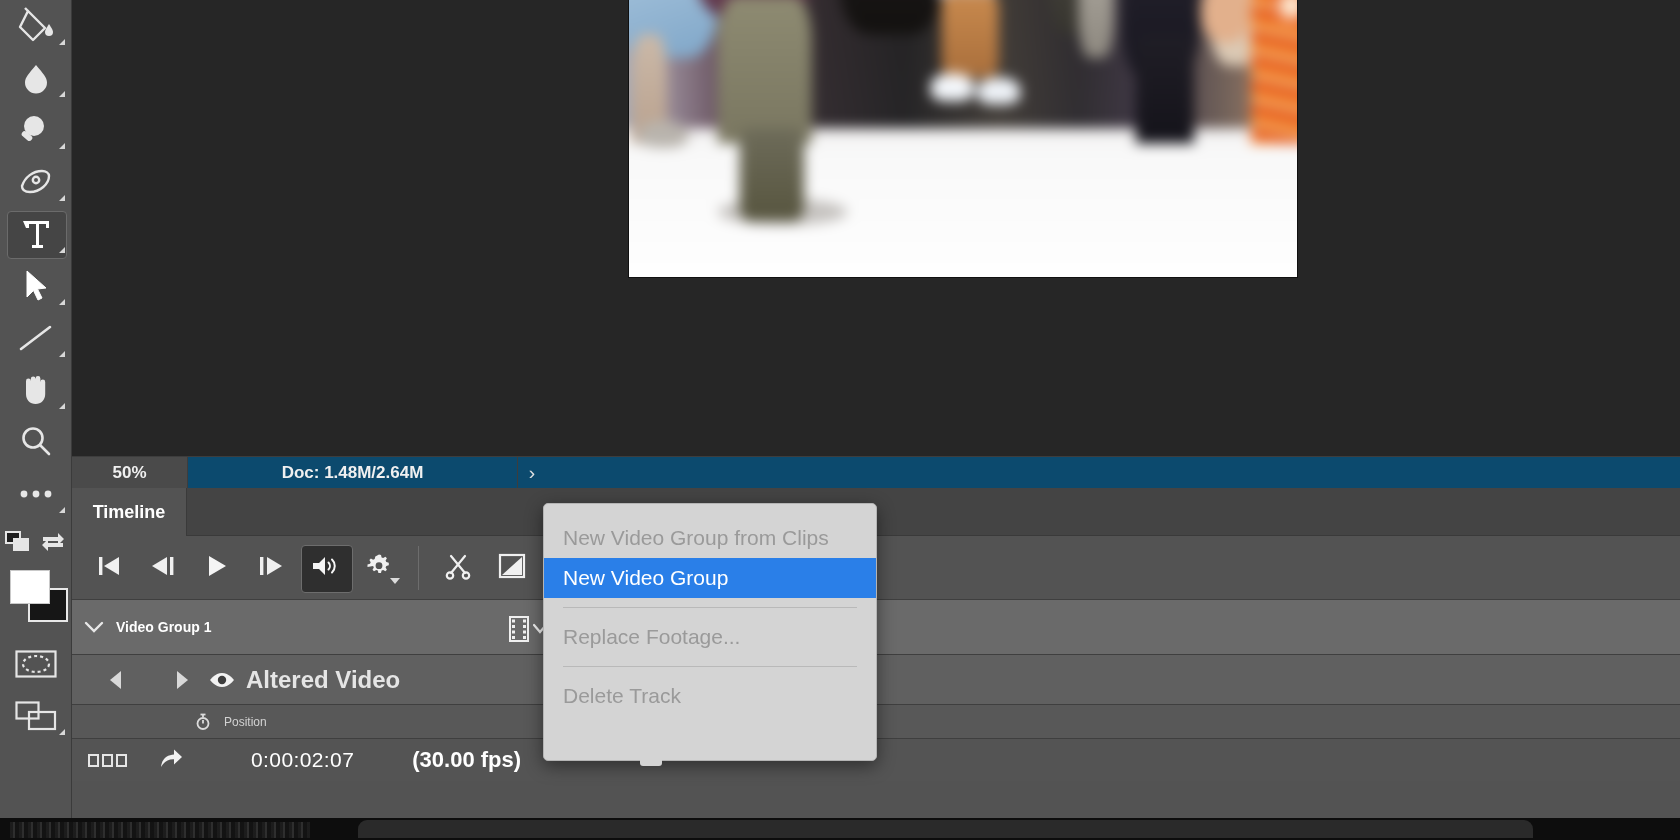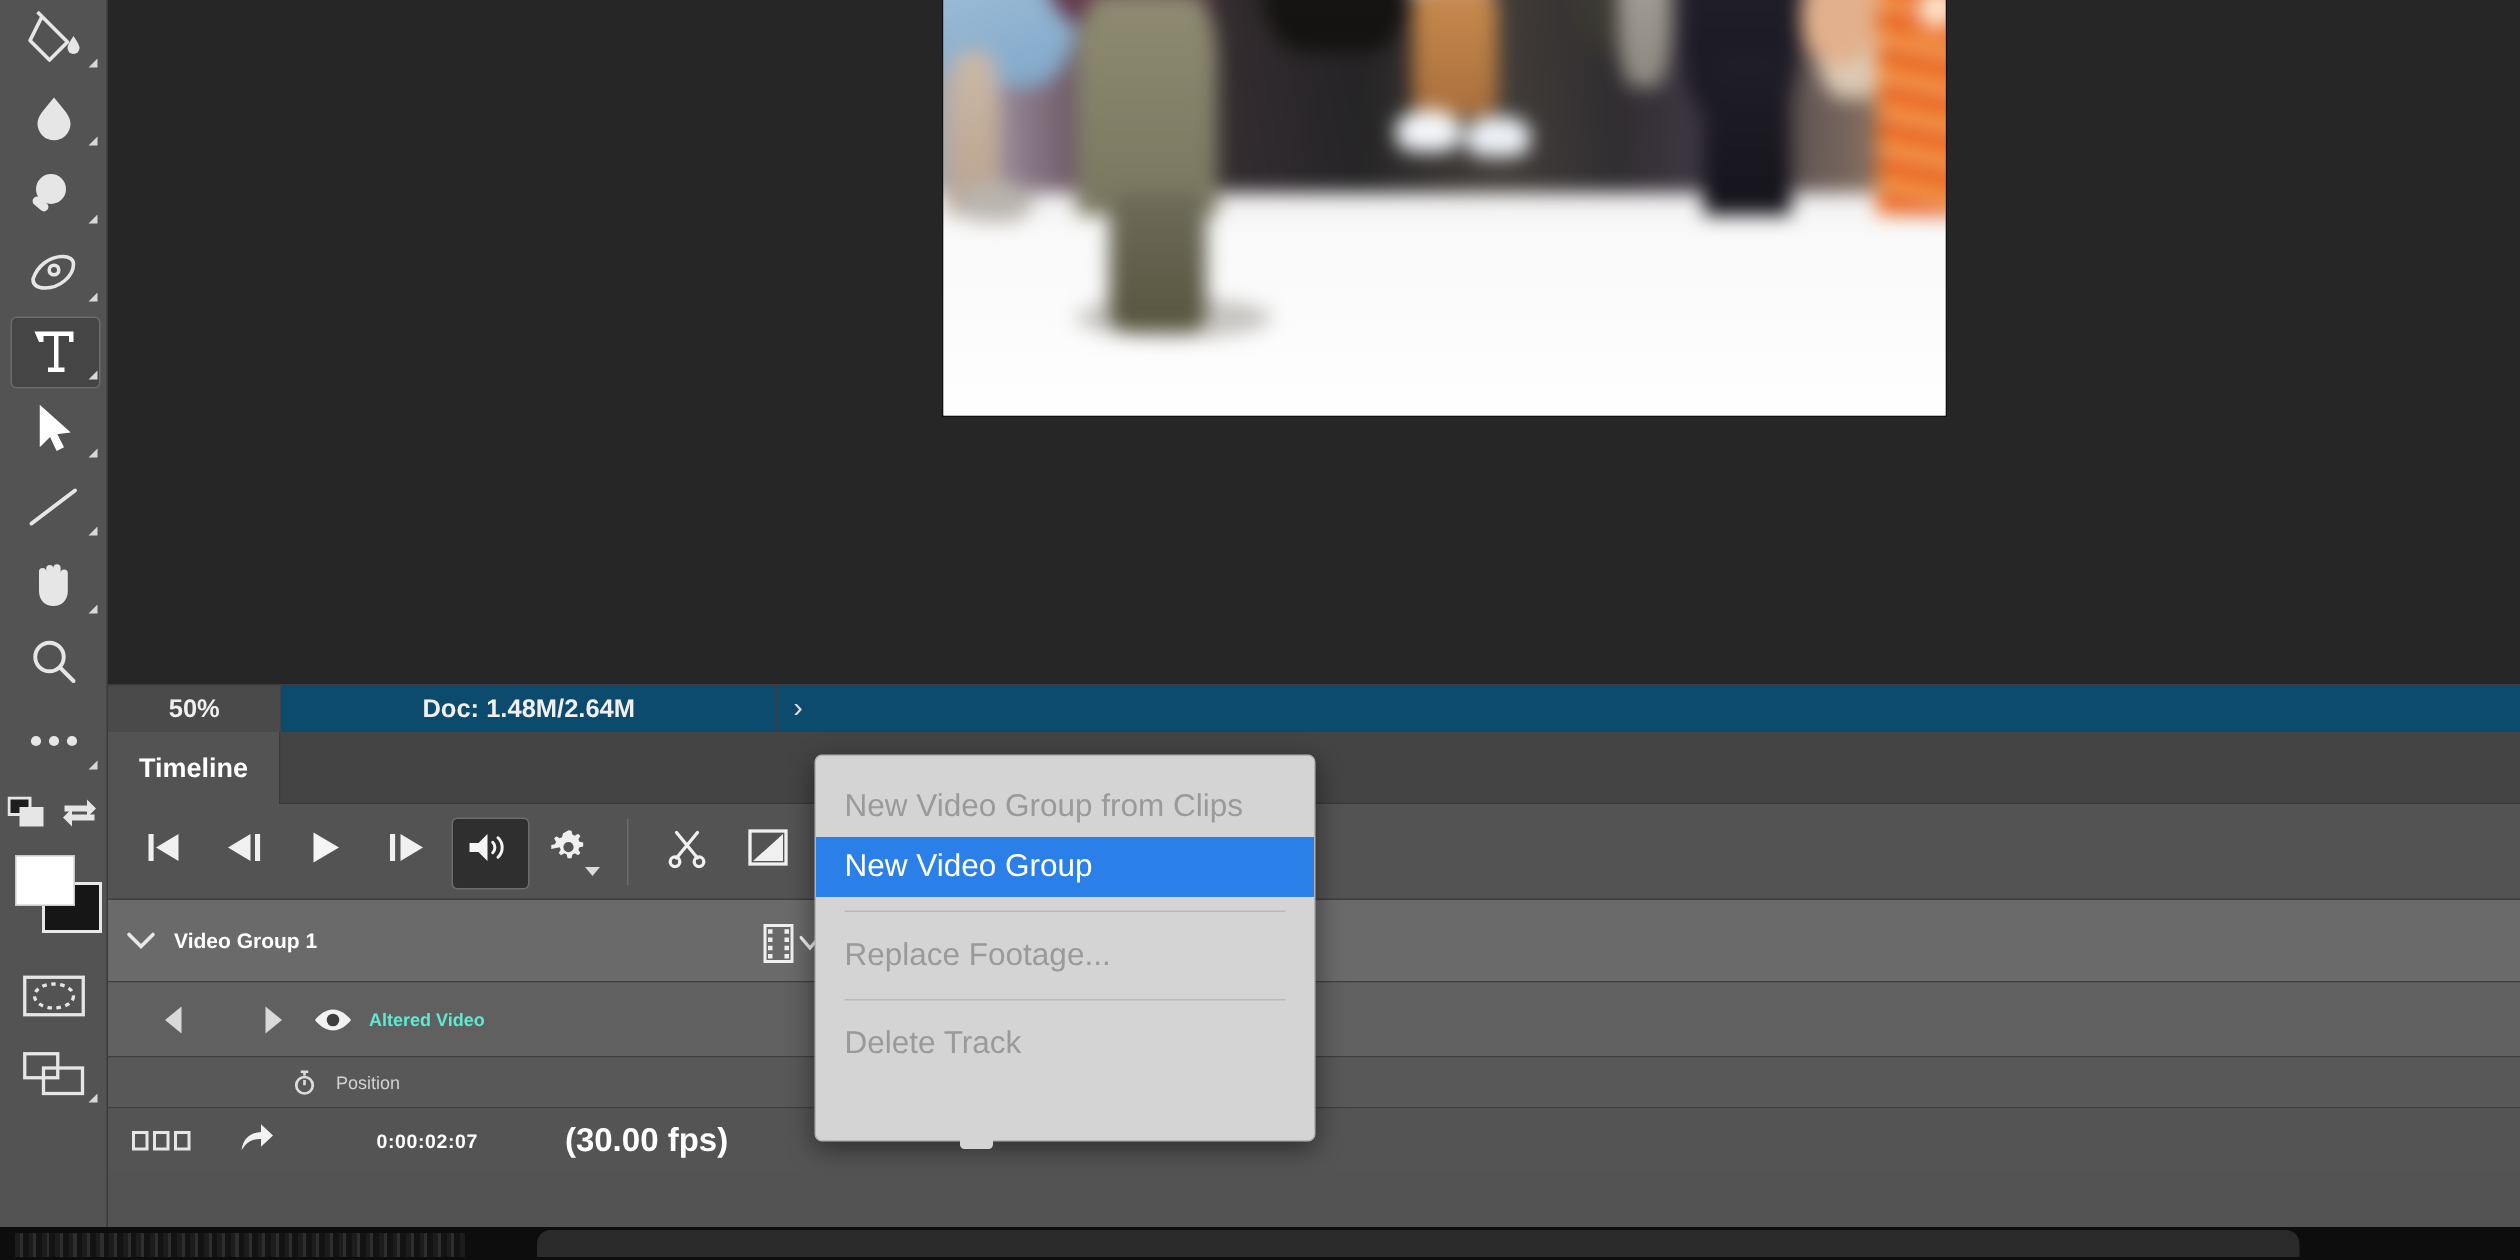--- a/index.html
+++ b/index.html
@@ -134,38 +134,38 @@
   #filmstrip-icon { position: absolute; left: 436px; top: 16px; display: flex; align-items: center; gap: 3px; }
 
   #track-layer {
     position: relative; height: 50px; background: #606060;
     display: flex; align-items: center;
     border-bottom: 1px solid #3f3f3f;
   }
   #layer-prev { width: 40px; margin-left: 24px; display: flex; align-items: center; justify-content: center; }
   #layer-next { width: 40px; margin-left: 26px; display: flex; align-items: center; justify-content: center; }
   #layer-eye { width: 40px; display: flex; align-items: center; justify-content: center; }
-  #layer-name { color: #5eead4; font-size: 12px; font-weight: bold; margin-left: 4px; }
+  #layer-name { color: #e5e5e5; font-size: 24px; font-weight: bold; margin-left: 4px; }
 
   #track-prop {
     position: relative; height: 34px; background: #585858;
     display: flex; align-items: center;
     border-bottom: 1px solid #3f3f3f;
   }
   #prop-stopwatch { margin-left: 122px; display: flex; align-items: center; }
   #prop-name { color: #d2d2d2; font-size: 12px; font-weight: normal; margin-left: 12px; }
 
   #timeline-footer {
     position: relative; height: 42px; background: #545454;
     display: flex; align-items: center;
   }
   #fm-grid { margin-left: 16px; display: flex; gap: 3px; }
   .fmcell { width: 11px; height: 13px; border: 2px solid #e6e6e6; }
   #fm-share { margin-left: 30px; }
-  #fm-time { margin-left: 66px; color: #ffffff; font-size: 13px; font-weight: bold; letter-spacing: .4px; }
+  #fm-time { margin-left: 66px; color: #ffffff; font-size: 21px; font-weight: normal; letter-spacing: .4px; }
   #fm-fps { margin-left: 58px; color: #ffffff; font-size: 22px; font-weight: bold; }
 
   
   #dock-strip {
     position: absolute; left: 0; bottom: 0; width: 1680px; height: 22px;
     background: #0d0d0d;
   }
   #dock-scroll {
     position: absolute; left: 358px; bottom: 2px; width: 1175px; height: 18px;
     background: #2a2a2a; border-radius: 9px 9px 0 0;

